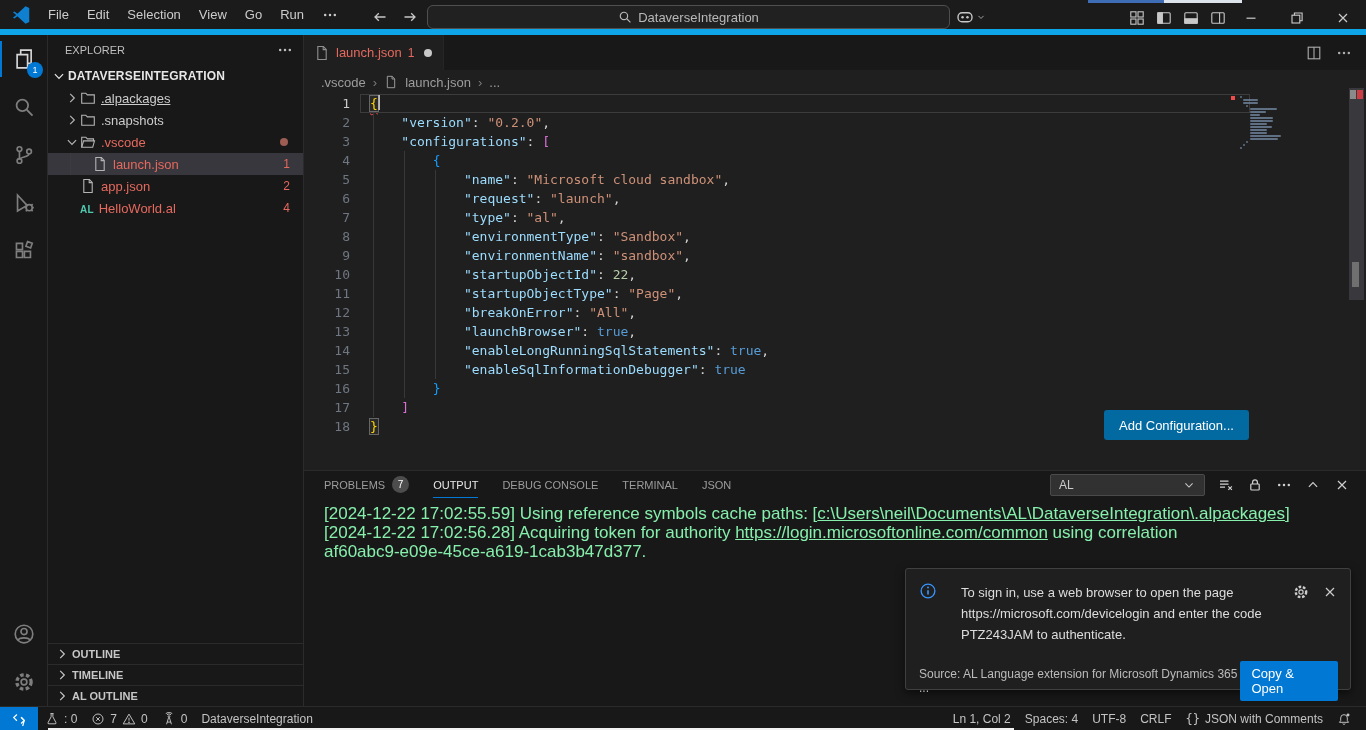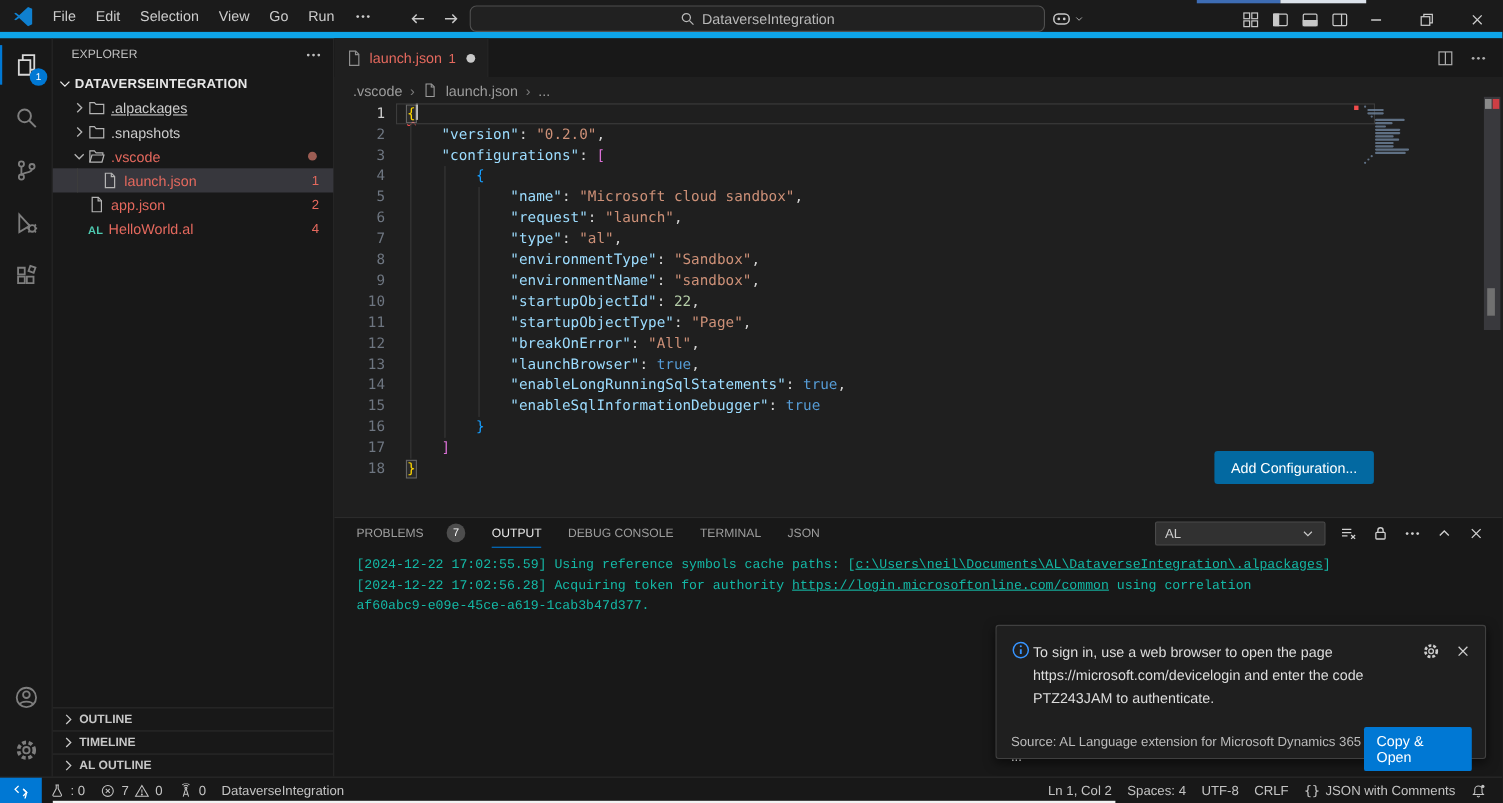--- a/index.html
+++ b/index.html
@@ -84,34 +84,34 @@
 .mm-err{position:absolute;left:-9px;top:0;width:4px;height:4px;background:#f14c4c}
 .scrollbar{position:absolute;right:2px;top:53px;width:15px;height:212px;background:#39393d}
 .sc-grey{position:absolute;left:1px;top:2px;width:6px;height:9px;background:#8a8a8a}
 .sc-err{position:absolute;right:1px;top:2px;width:6px;height:9px;background:#cc3e44}
 .sc-thumb{position:absolute;left:3px;top:174px;width:7px;height:25px;background:#707070}
 .add-config{position:absolute;left:800px;top:375px;height:30px;padding:0 15px;background:#0369a1;color:#ffffff;border-radius:3px;display:flex;align-items:center;cursor:pointer}
 
 
 #panel{position:absolute;left:304px;top:470px;width:1062px;height:236px;background:#181818;border-top:1px solid #2b2b2b}
 .panel-head{height:27px;display:flex;align-items:center;padding-left:20px}
-.ptab{position:relative;height:100%;display:flex;align-items:center;gap:21px;margin-right:24px;font-size:11px;color:#9d9d9d;cursor:pointer;white-space:nowrap}
+.ptab{position:relative;height:100%;display:flex;align-items:center;gap:7px;margin-right:24px;font-size:11px;color:#9d9d9d;cursor:pointer;white-space:nowrap}
 .ptab.active{color:#e7e7e7}
 .ptab.active::after{content:"";position:absolute;left:0;right:0;bottom:0;height:1.5px;background:#0078d4}
 .ptab-badge{background:#4d4d4d;color:#ffffff;border-radius:50%;width:17px;height:17px;font-size:10px;display:flex;align-items:center;justify-content:center}
 .panel-controls{margin-left:auto;display:flex;align-items:center;gap:13px;padding-right:16px;color:#cfcfcf}
 .channel-select{width:155px;height:22px;background:#313131;border:1px solid #4a4a4a;border-radius:2px;display:flex;align-items:center;padding:0 8px;font-size:12px;color:#cccccc;cursor:pointer}
 .channel-select .chev{margin-left:auto}
-.output{position:absolute;left:20px;top:33px;right:10px;font-family:Liberation Mono, monospace;font-size:12px;line-height:19px;color:#14b8a6}
+.output{position:absolute;left:20px;top:33px;right:10px;font-family:Liberation Sans, sans-serif;font-size:17px;line-height:19px;color:#86efac}
 .out-line{white-space:pre;height:19px}
 .out-link{text-decoration:underline;cursor:pointer}
 
 
 #notification{position:absolute;left:905px;top:568px;width:446px;height:122px;background:#1f1f1f;border:1px solid #404040;border-radius:3px;box-shadow:0 3px 10px rgba(0,0,0,.55);z-index:20}
-.notif-main{display:flex;align-items:flex-start;gap:2px;padding:13px 12px 6px 13px}
+.notif-main{display:flex;align-items:flex-start;gap:24px;padding:13px 12px 6px 13px}
 .notif-msg{width:302px;line-height:21px;color:#dddddd}
 .notif-icons{margin-left:auto;display:flex;gap:13px;color:#cccccc;padding-top:2px}
 .notif-foot{display:flex;align-items:center;padding:10px 12px 0 13px}
 .notif-src{font-size:12px;color:#bbbbbb}
 .notif-btn{margin-left:auto;background:#0078d4;color:#ffffff;padding:5px 11px;border-radius:2px;cursor:pointer}
 
 
 #statusbar{position:absolute;left:0;top:706px;width:1366px;height:24px;background:#181818;border-top:1px solid #2b2b2b;display:flex;align-items:center;font-size:12px;color:#c3c3c3}
 .sb-item{display:flex;align-items:center;gap:5px;height:100%;padding:0 7px;cursor:pointer;white-space:nowrap}
 .sb-accent{background:#0078d4;color:#ffffff;width:38px;justify-content:center;padding:0}

